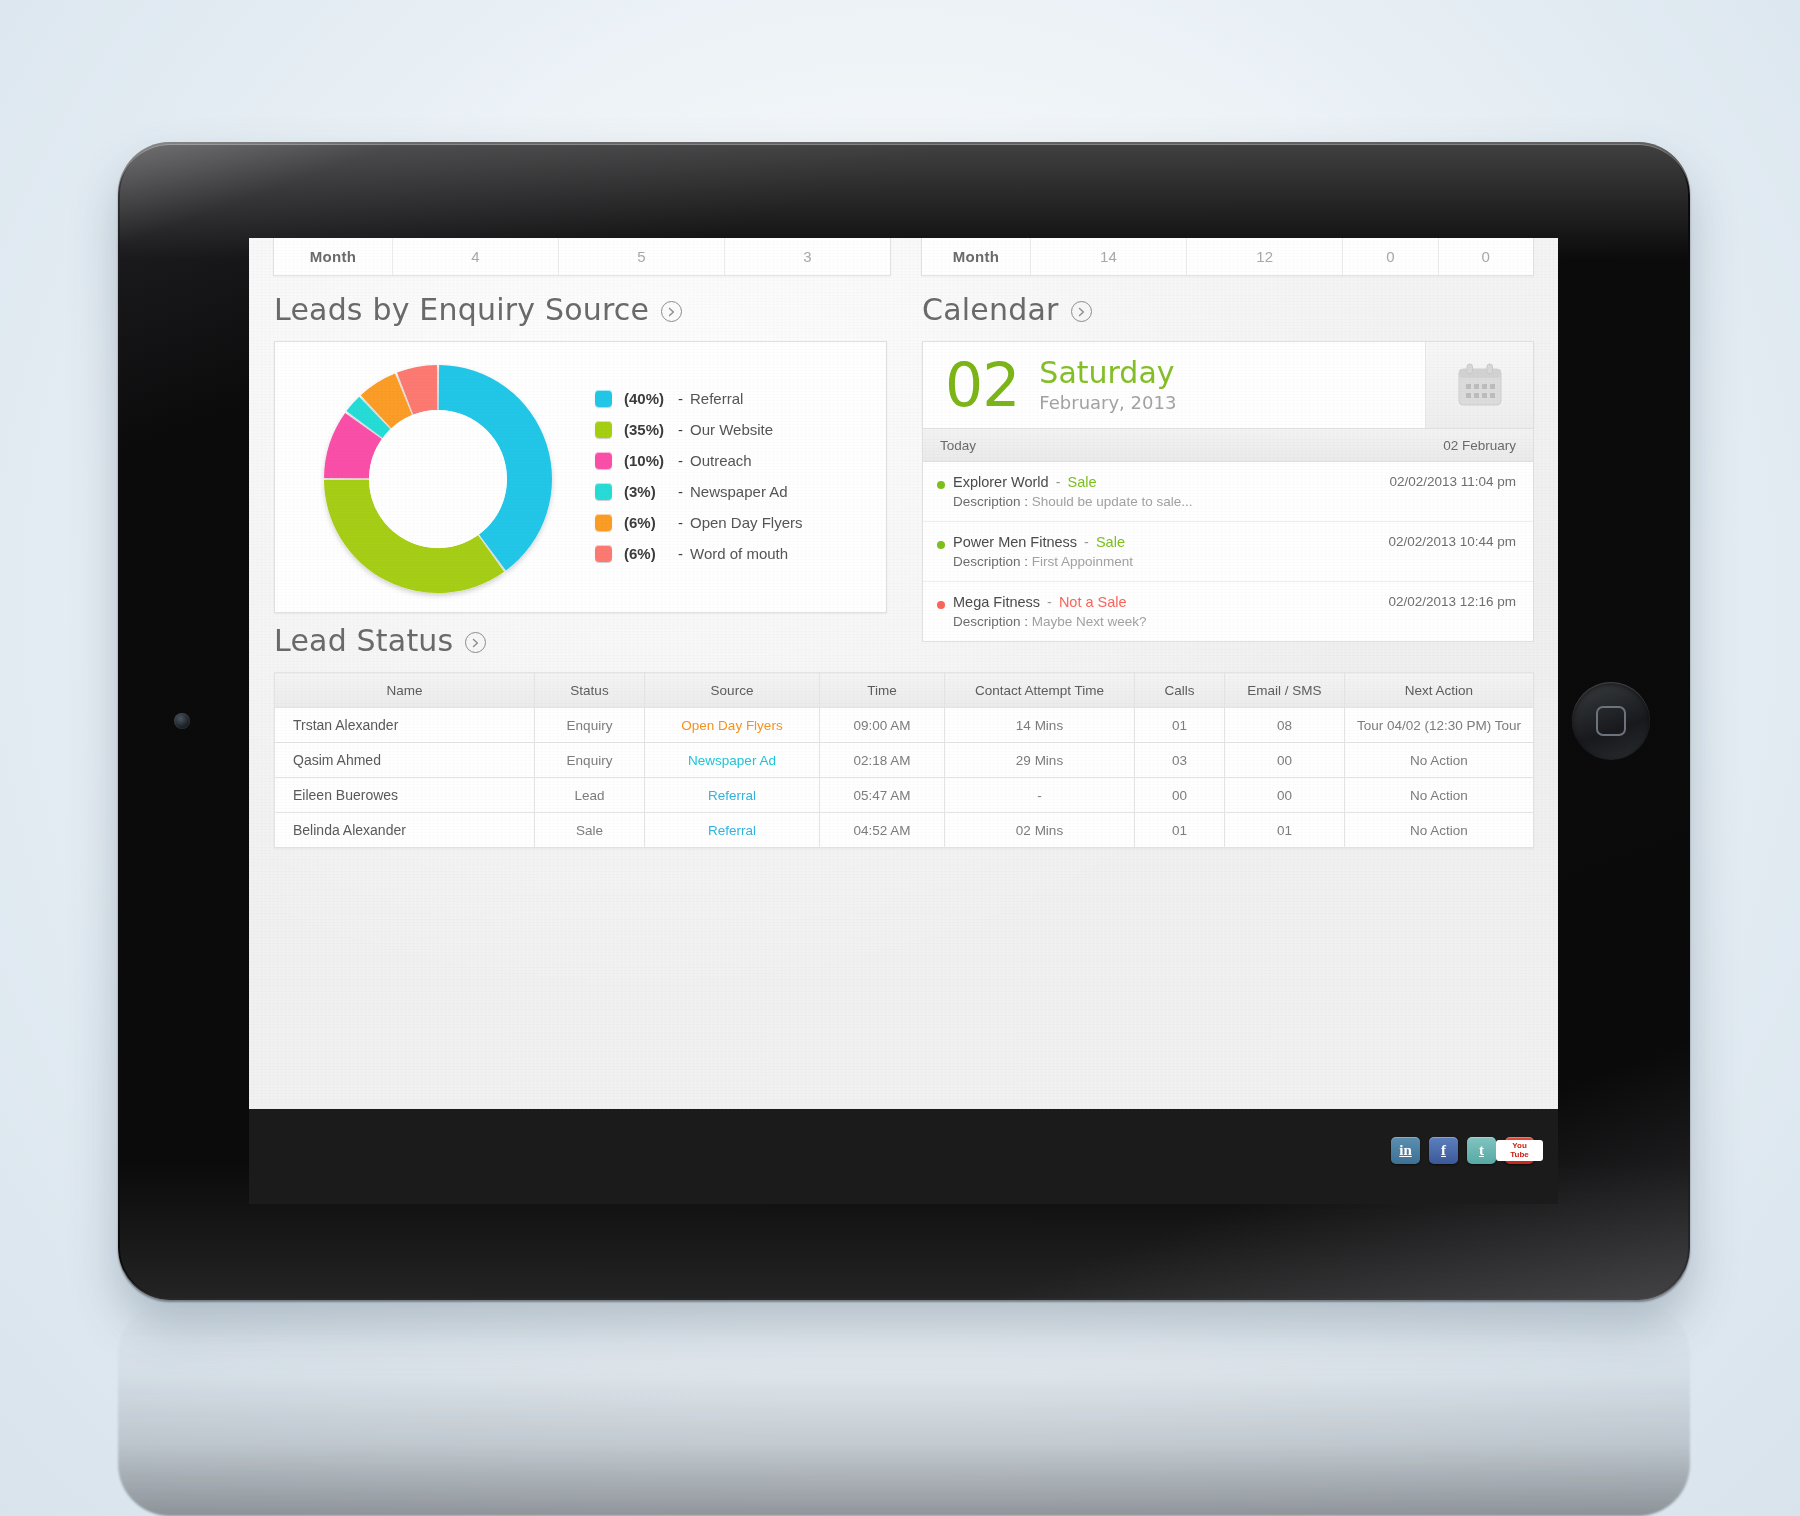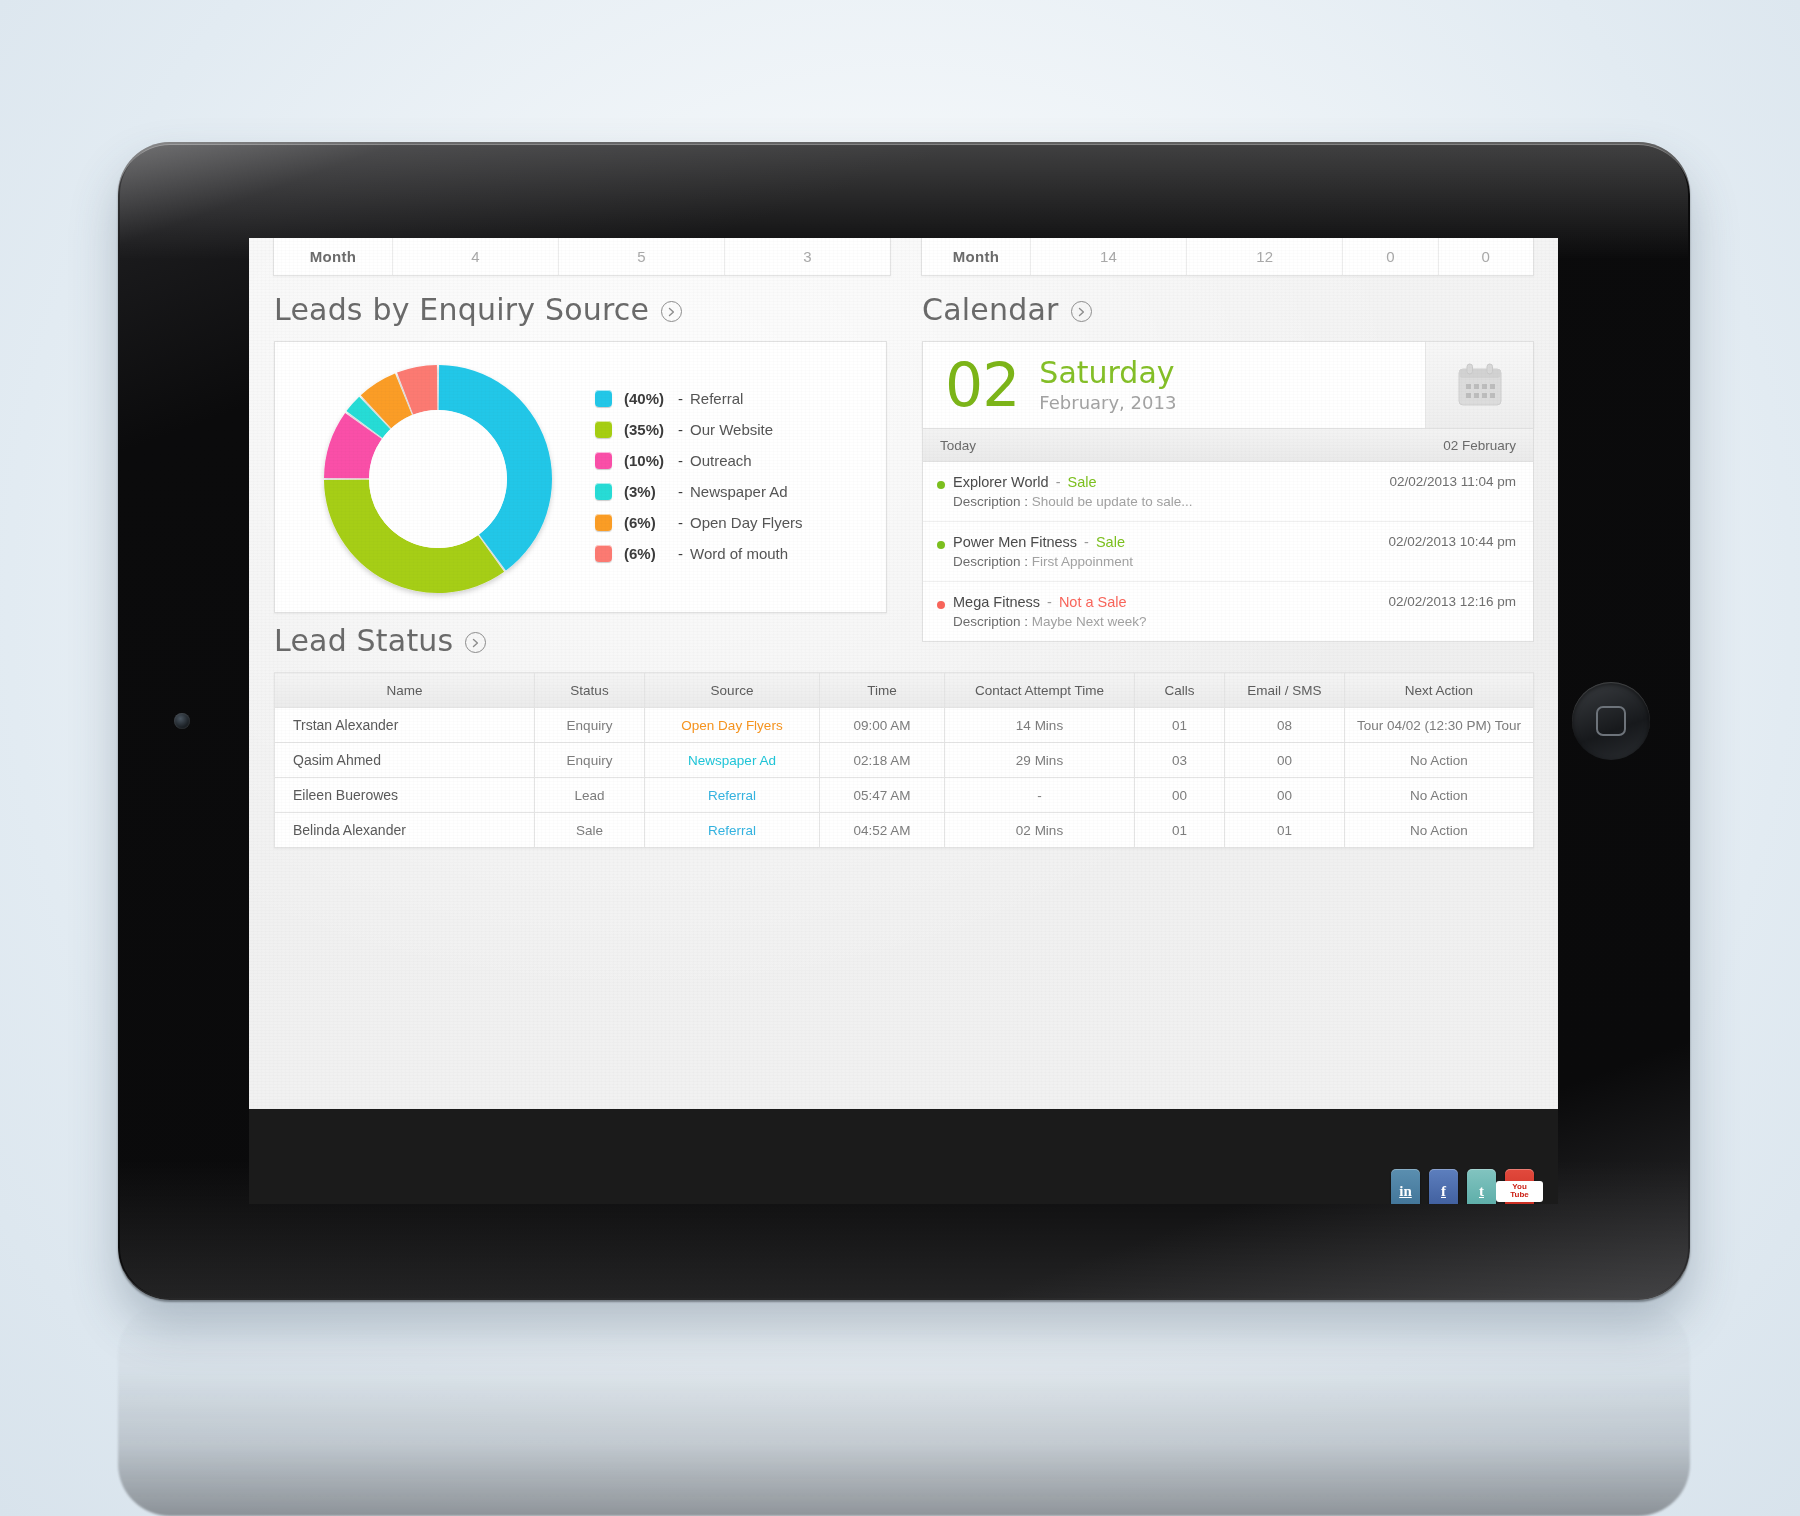--- a/index.html
+++ b/index.html
@@ -230,26 +230,25 @@
   #copy-line {
     font-size: 14.5px; color: #e6e6e6; font-family: "DejaVu Sans", sans-serif;
   }
   #copy-brand { color: #8cc63f; }
   #projects-line {
     margin-top: 7px; font-size: 13px; color: #e6e6e6; font-weight: bold;
     font-family: "DejaVu Sans", sans-serif;
   }
   #social { position: absolute; right: 24px; top: 28px; display: flex; gap: 9px; }
   .social-icon {
-    width: 29px; height: 44px; border-radius: 5px;
+    width: 29px; height: 27px; border-radius: 5px;
     display: flex; align-items: center; justify-content: center;
     color: #fff; font-weight: bold; font-size: 15px;
     box-shadow: 0 1px 2px rgba(0,0,0,.6), 0 1px 0 rgba(255,255,255,.28) inset;
     font-family: "Liberation Serif", serif;
-    margin-top: 32px;
   }
   .si-linkedin { background: linear-gradient(180deg, #5b8fb0, #3d7094); }
   .si-facebook { background: linear-gradient(180deg, #5d7fbe, #3b5998); }
   .si-twitter  { background: linear-gradient(180deg, #82c4c0, #55a9a4); }
   .si-youtube  { background: linear-gradient(180deg, #e24a3d, #c5271c); }
   .si-youtube .yt {
     background:#fff; color:#cc2015; border-radius:3px; font-size:8px;
     line-height:8.5px; padding:2px 14px; text-align:center; font-weight:bold;
     font-family:"Liberation Sans", sans-serif;
   }

